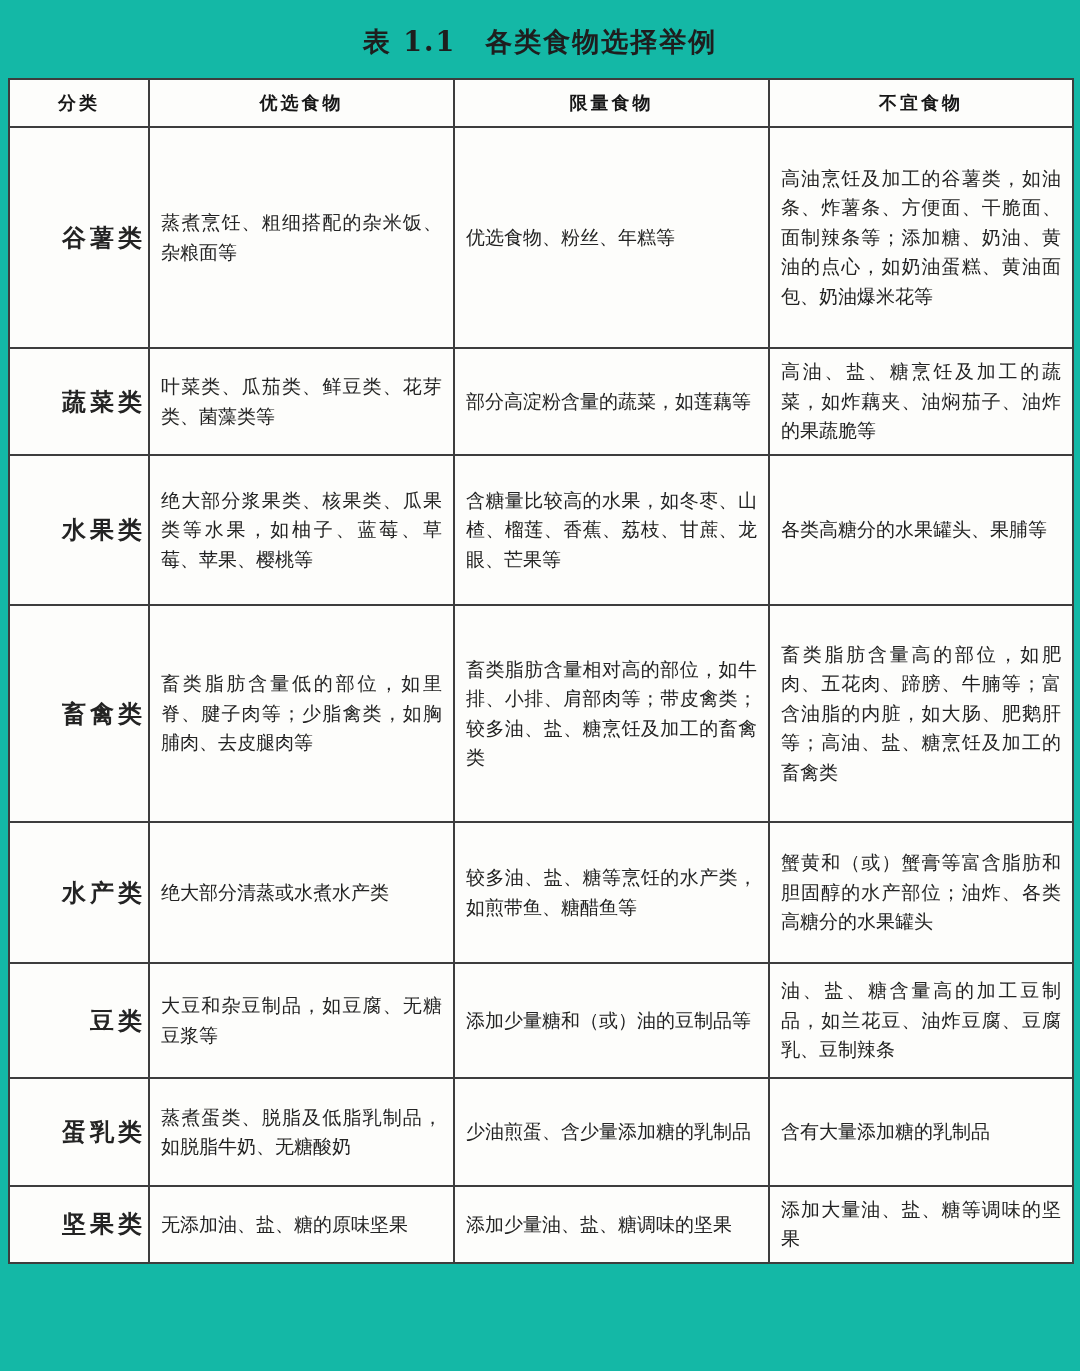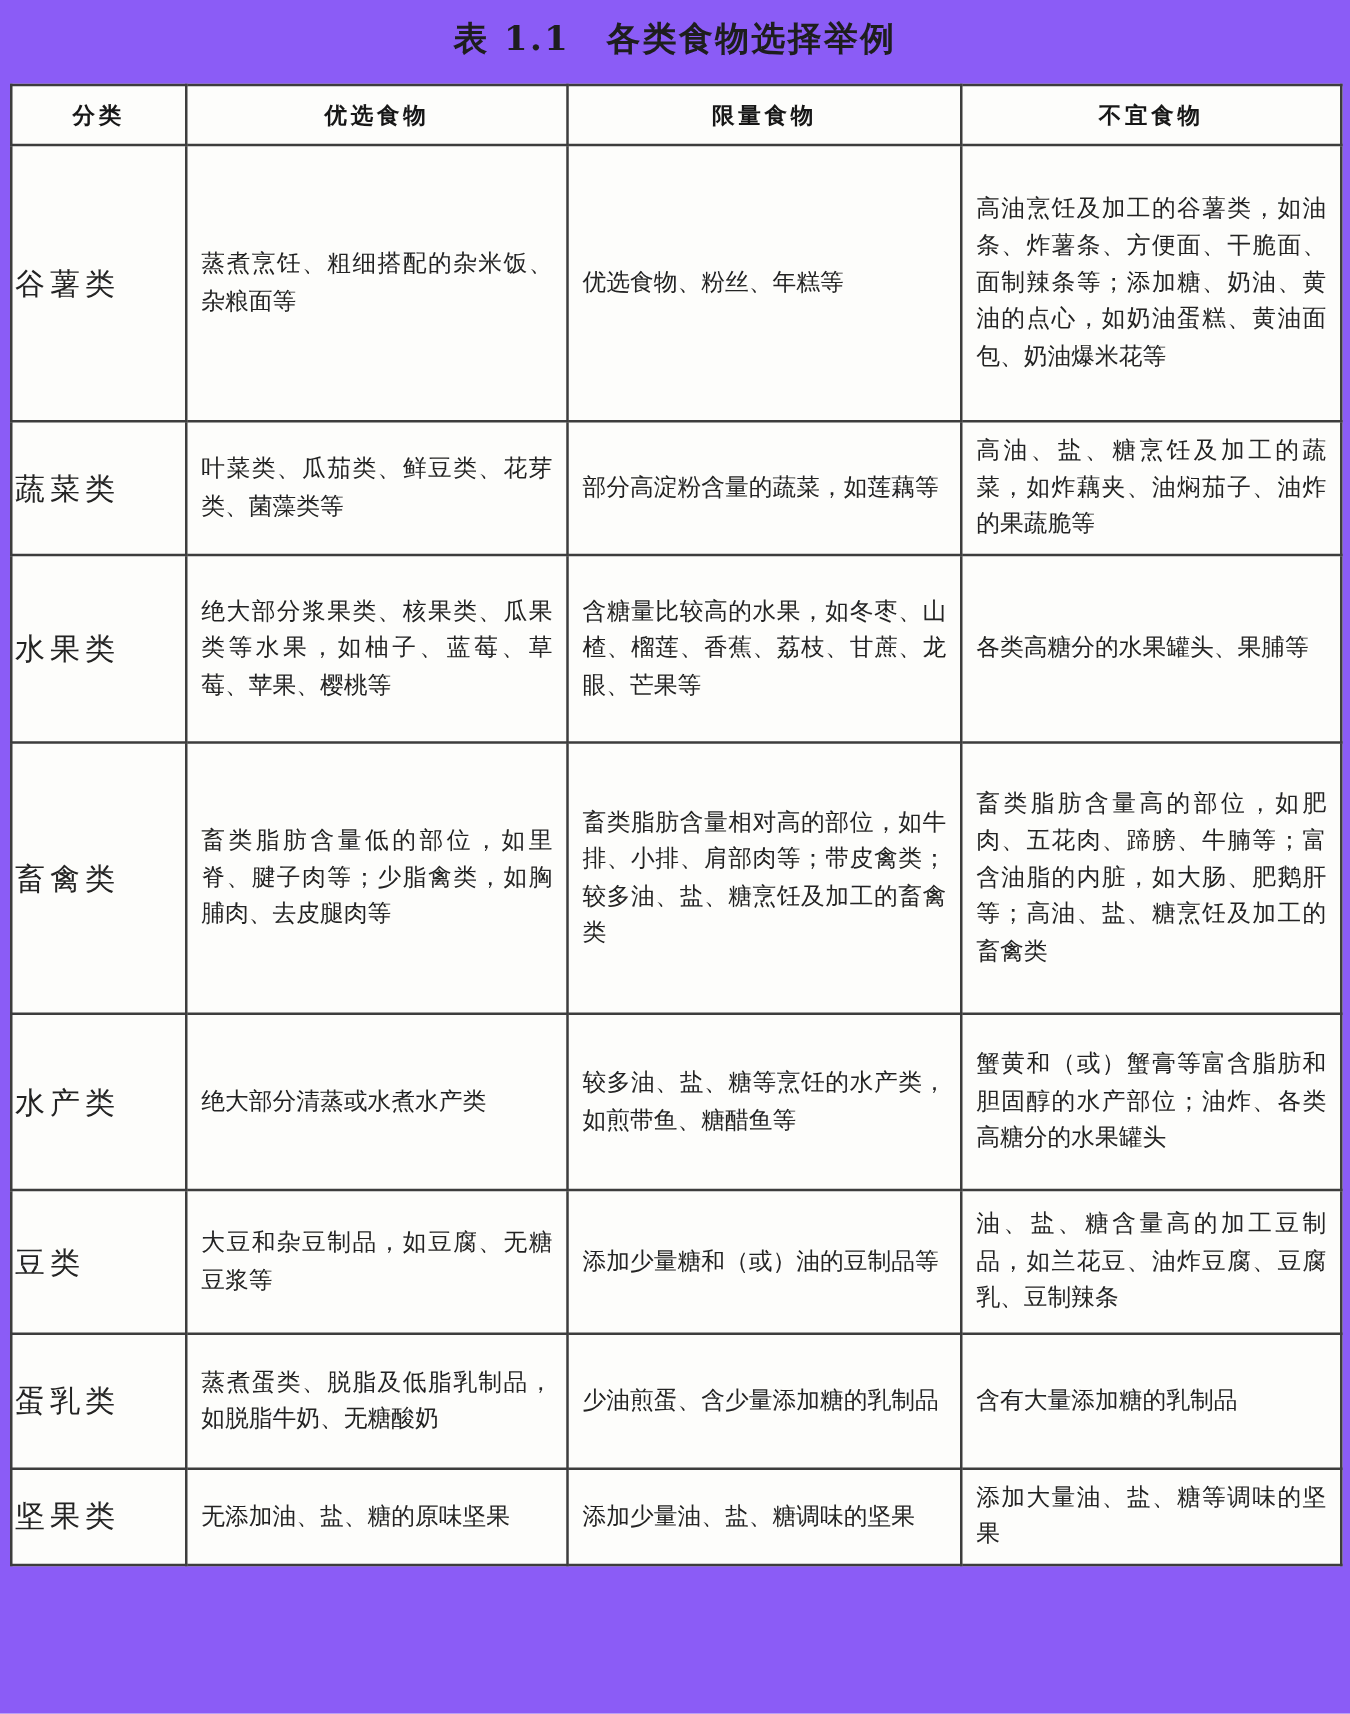--- a/index.html
+++ b/index.html
@@ -11,23 +11,23 @@
     width: 1080px;
     height: 1371px;
     font-family: "DejaVu Serif", "Liberation Serif", serif;
     color: #262626;
     position: relative;
     box-sizing: border-box;
   }
   .page {
     width: 1080px;
     height: 1371px;
-    background: #8b5cf6;
+    background: #14b8a6;
     box-sizing: border-box;
-    padding: 3px 8px 0 8px;
+    padding: 14px 8px 0 8px;
   }
   .title {
     text-align: center;
     font-size: 27px;
     font-weight: 600;
     letter-spacing: 2px;
     color: #1e1e1e;
     padding: 10px 0 18px 0;
   }
   table.food-table {
@@ -51,25 +51,26 @@
   th.header-cell {
     font-size: 18px;
     font-weight: 700;
     text-align: center;
     letter-spacing: 3px;
     color: #171717;
     height: 48px;
     padding: 4px;
   }
   td.category-cell {
-    text-align: left;
+    text-align: right;
     font-size: 24px;
     letter-spacing: 4px;
     color: #232323;
     padding: 4px 2px;
+    font-weight: bold;
   }
   td.body-cell {
     font-size: 19px;
     line-height: 1.55;
     text-align: justify;
     text-justify: inter-character;
     padding: 8px 11px;
     color: #232323;
   }
   tr.r1 { height: 221px; }

